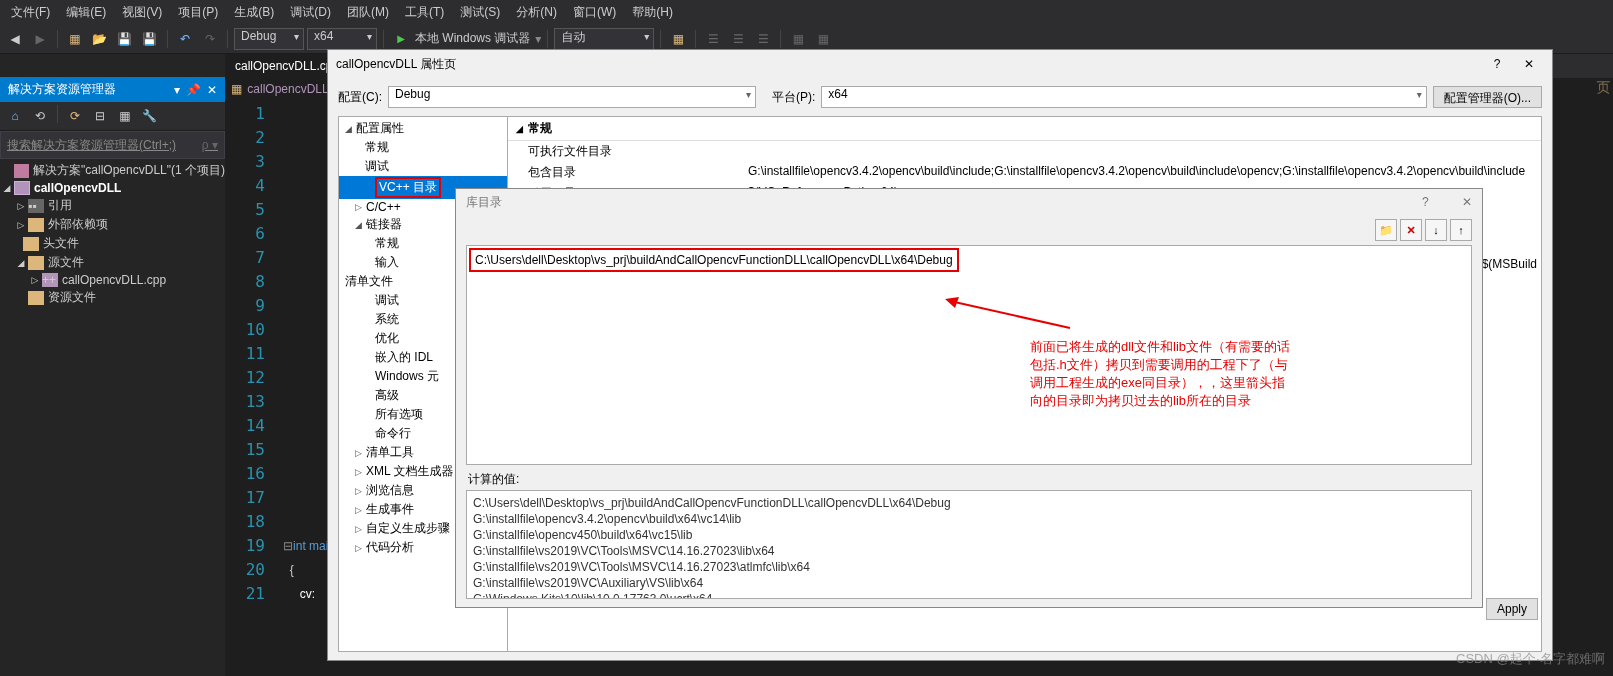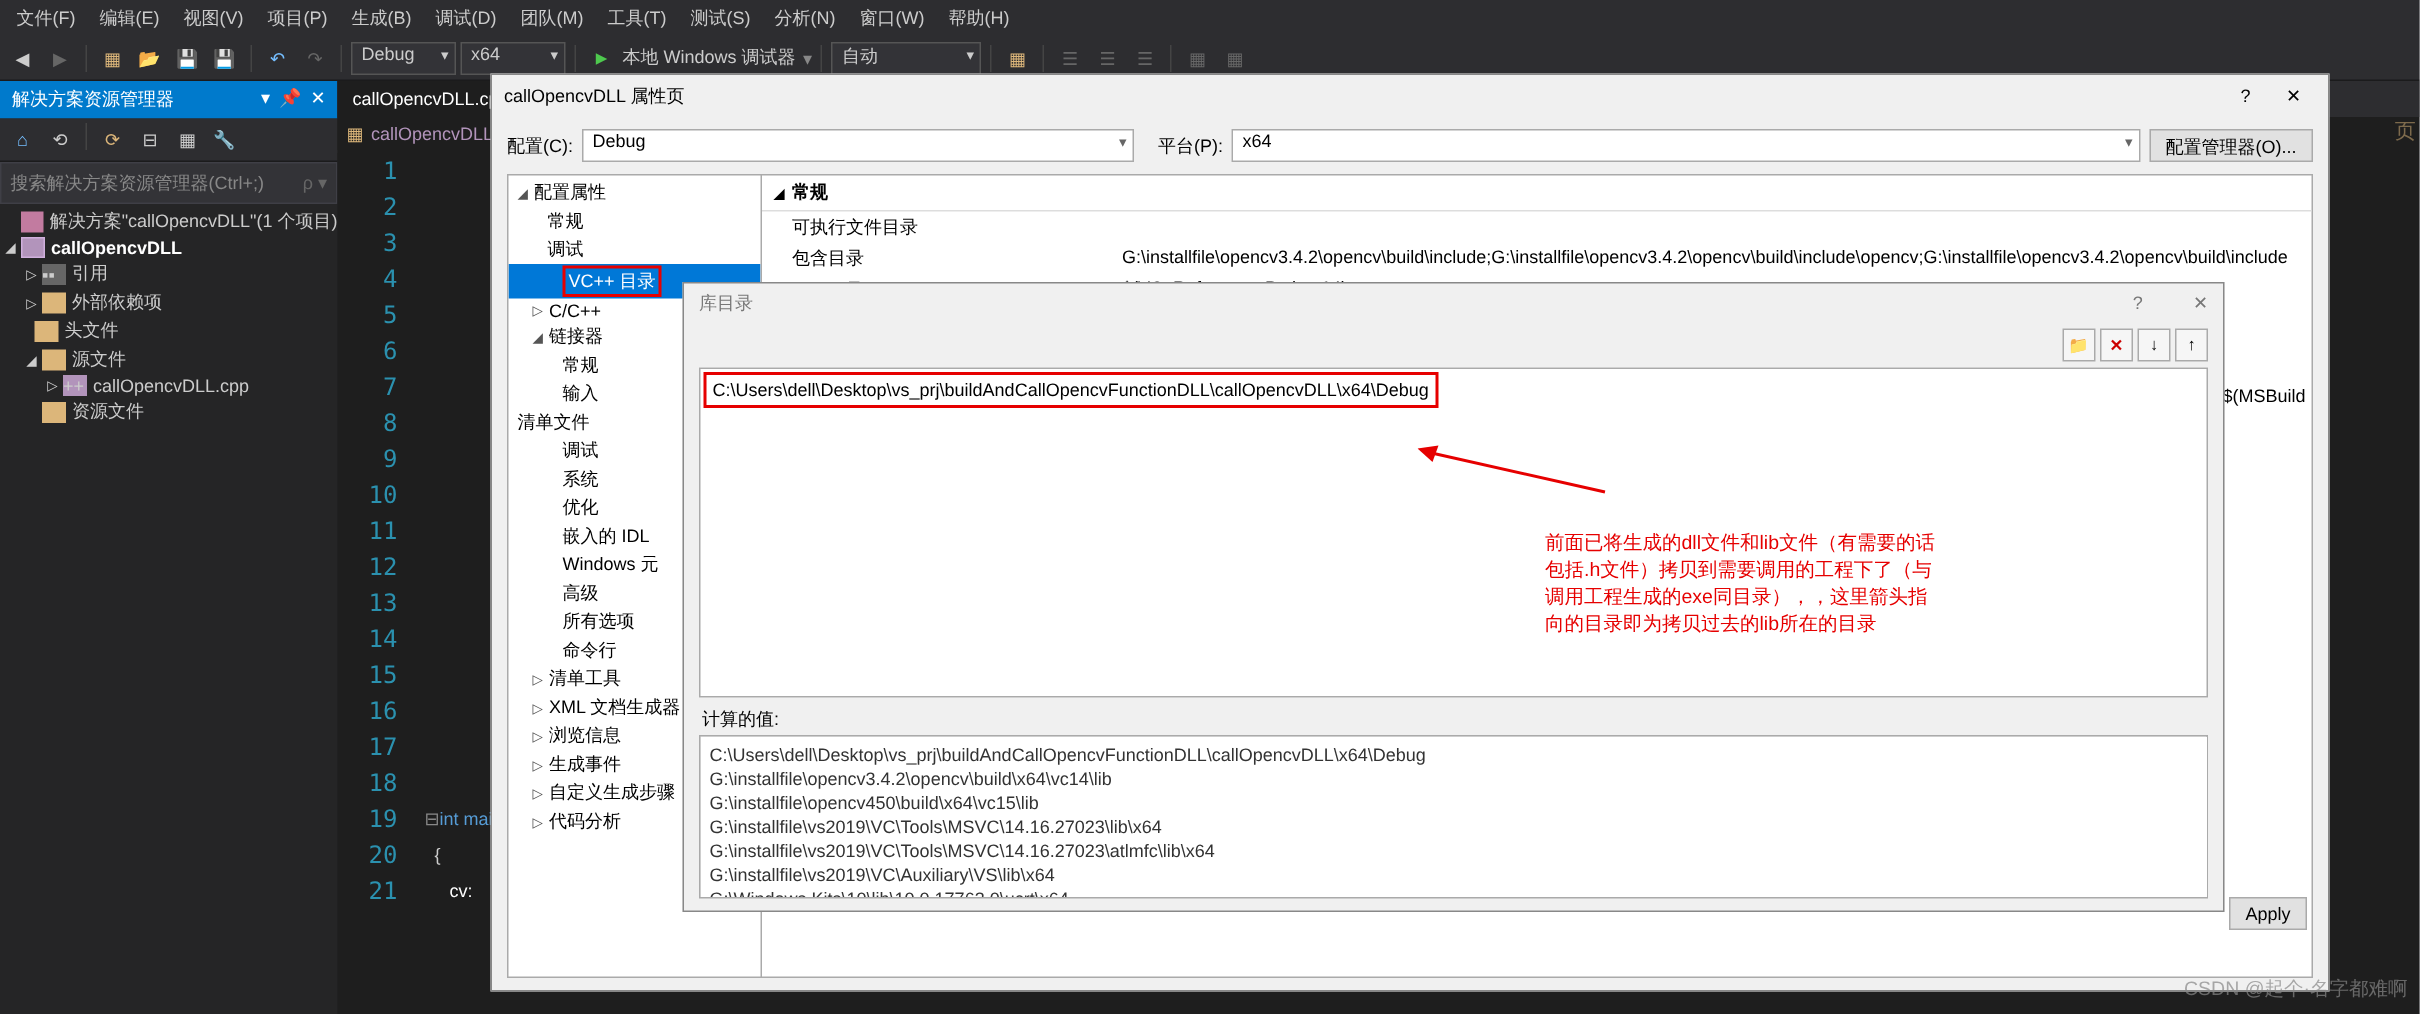--- a/index.html
+++ b/index.html
@@ -7,24 +7,24 @@
 .menubar { height:24px; background:#2d2d30; display:flex; align-items:center; padding:0 4px; gap:2px; }
 .menubar span { padding:3px 7px; color:#ccc; cursor:pointer; }
 .toolbar { height:30px; background:#2d2d30; border-bottom:1px solid #1b1b1c; display:flex; align-items:center; padding:0 4px; gap:3px; }
 .tb-btn { width:22px; height:22px; display:flex; align-items:center; justify-content:center; color:#ccc; }
 .tb-sep { width:1px; height:18px; background:#444; margin:0 3px; }
 .tb-sel { background:#333337; border:1px solid #555; color:#ccc; height:22px; padding:0 18px 0 6px; font-size:12px; position:relative; min-width:70px; }
 .tb-sel::after { content:"▾"; position:absolute; right:4px; top:2px; font-size:10px; }
 .tb-play { color:#4ec94e; font-size:10px; }
 .layout { display:flex; height:calc(100% - 54px); }
 .solexp { width:225px; background:#252526; display:flex; flex-direction:column; }
-.sx-title { background:#007acc; color:#fff; padding:4px 8px; display:flex; align-items:flex-start; justify-content:space-between; font-size:11px; }
+.sx-title { background:#007acc; color:#fff; padding:4px 8px; display:flex; align-items:center; justify-content:space-between; font-size:11px;margin-top:23px; }
 .sx-tools { display:flex; gap:6px; font-size:11px; }
 .sx-bar { background:#2d2d30; padding:3px 4px; display:flex; gap:3px; border-bottom:1px solid #1b1b1c; }
-.sx-search { background:#333337; border:1px solid #3f3f46; color:#888; padding:3px 6px; height:28px; display:flex; align-items:center; justify-content:space-between; }
+.sx-search { background:#333337; border:1px solid #3f3f46; color:#888; padding:3px 6px; height:28px; display:flex; align-items:center; justify-content:space-between;text-decoration:underline; }
 .tree { padding:2px 0; overflow:auto; flex:1; }
 .tree-row { display:flex; align-items:center; padding:1px 0; white-space:nowrap; cursor:pointer; }
 .tw { width:14px; text-align:center; color:#ccc; font-size:9px; }
 .ic { width:16px; height:14px; margin-right:4px; display:inline-block; }
 .ic-sln { background:#c27ba0; }
 .ic-prj { background:#b294bb; border:1px solid #d0b0dd; }
 .ic-fld { background:#dcb67a; }
 .ic-cpp { background:#b294bb; }
 .bold { font-weight:bold; color:#fff; }
 .editor { flex:1; display:flex; position:relative; background:#1e1e1e; }
@@ -389,15 +389,15 @@
     <div>G:\installfile\vs2019\VC\Tools\MSVC\14.16.27023\atlmfc\lib\x64</div>
     <div>G:\installfile\vs2019\VC\Auxiliary\VS\lib\x64</div>
     <div>G:\Windows Kits\10\lib\10.0.17763.0\ucrt\x64</div>
   </div>
 </div>
 
 <svg class="arrow-svg" style="top:293px;left:945px" width="130" height="40">
   <line x1="125" y1="35" x2="5" y2="8" stroke="#e60000" stroke-width="2"></line>
   <polygon points="0,6 14,4 10,15" fill="#e60000"></polygon>
 </svg>
-<div class="annot" style="top:353px;left:1030px;width:260px">前面已将生成的dll文件和lib文件（有需要的话包括.h文件）拷贝到需要调用的工程下了（与调用工程生成的exe同目录），，这里箭头指向的目录即为拷贝过去的lib所在的目录</div>
+<div class="annot" style="top:338px;left:1030px;width:260px">前面已将生成的dll文件和lib文件（有需要的话包括.h文件）拷贝到需要调用的工程下了（与调用工程生成的exe同目录），，这里箭头指向的目录即为拷贝过去的lib所在的目录</div>
 
 <div class="watermark">CSDN @起个·名字都难啊</div>
 
 </body></html>

